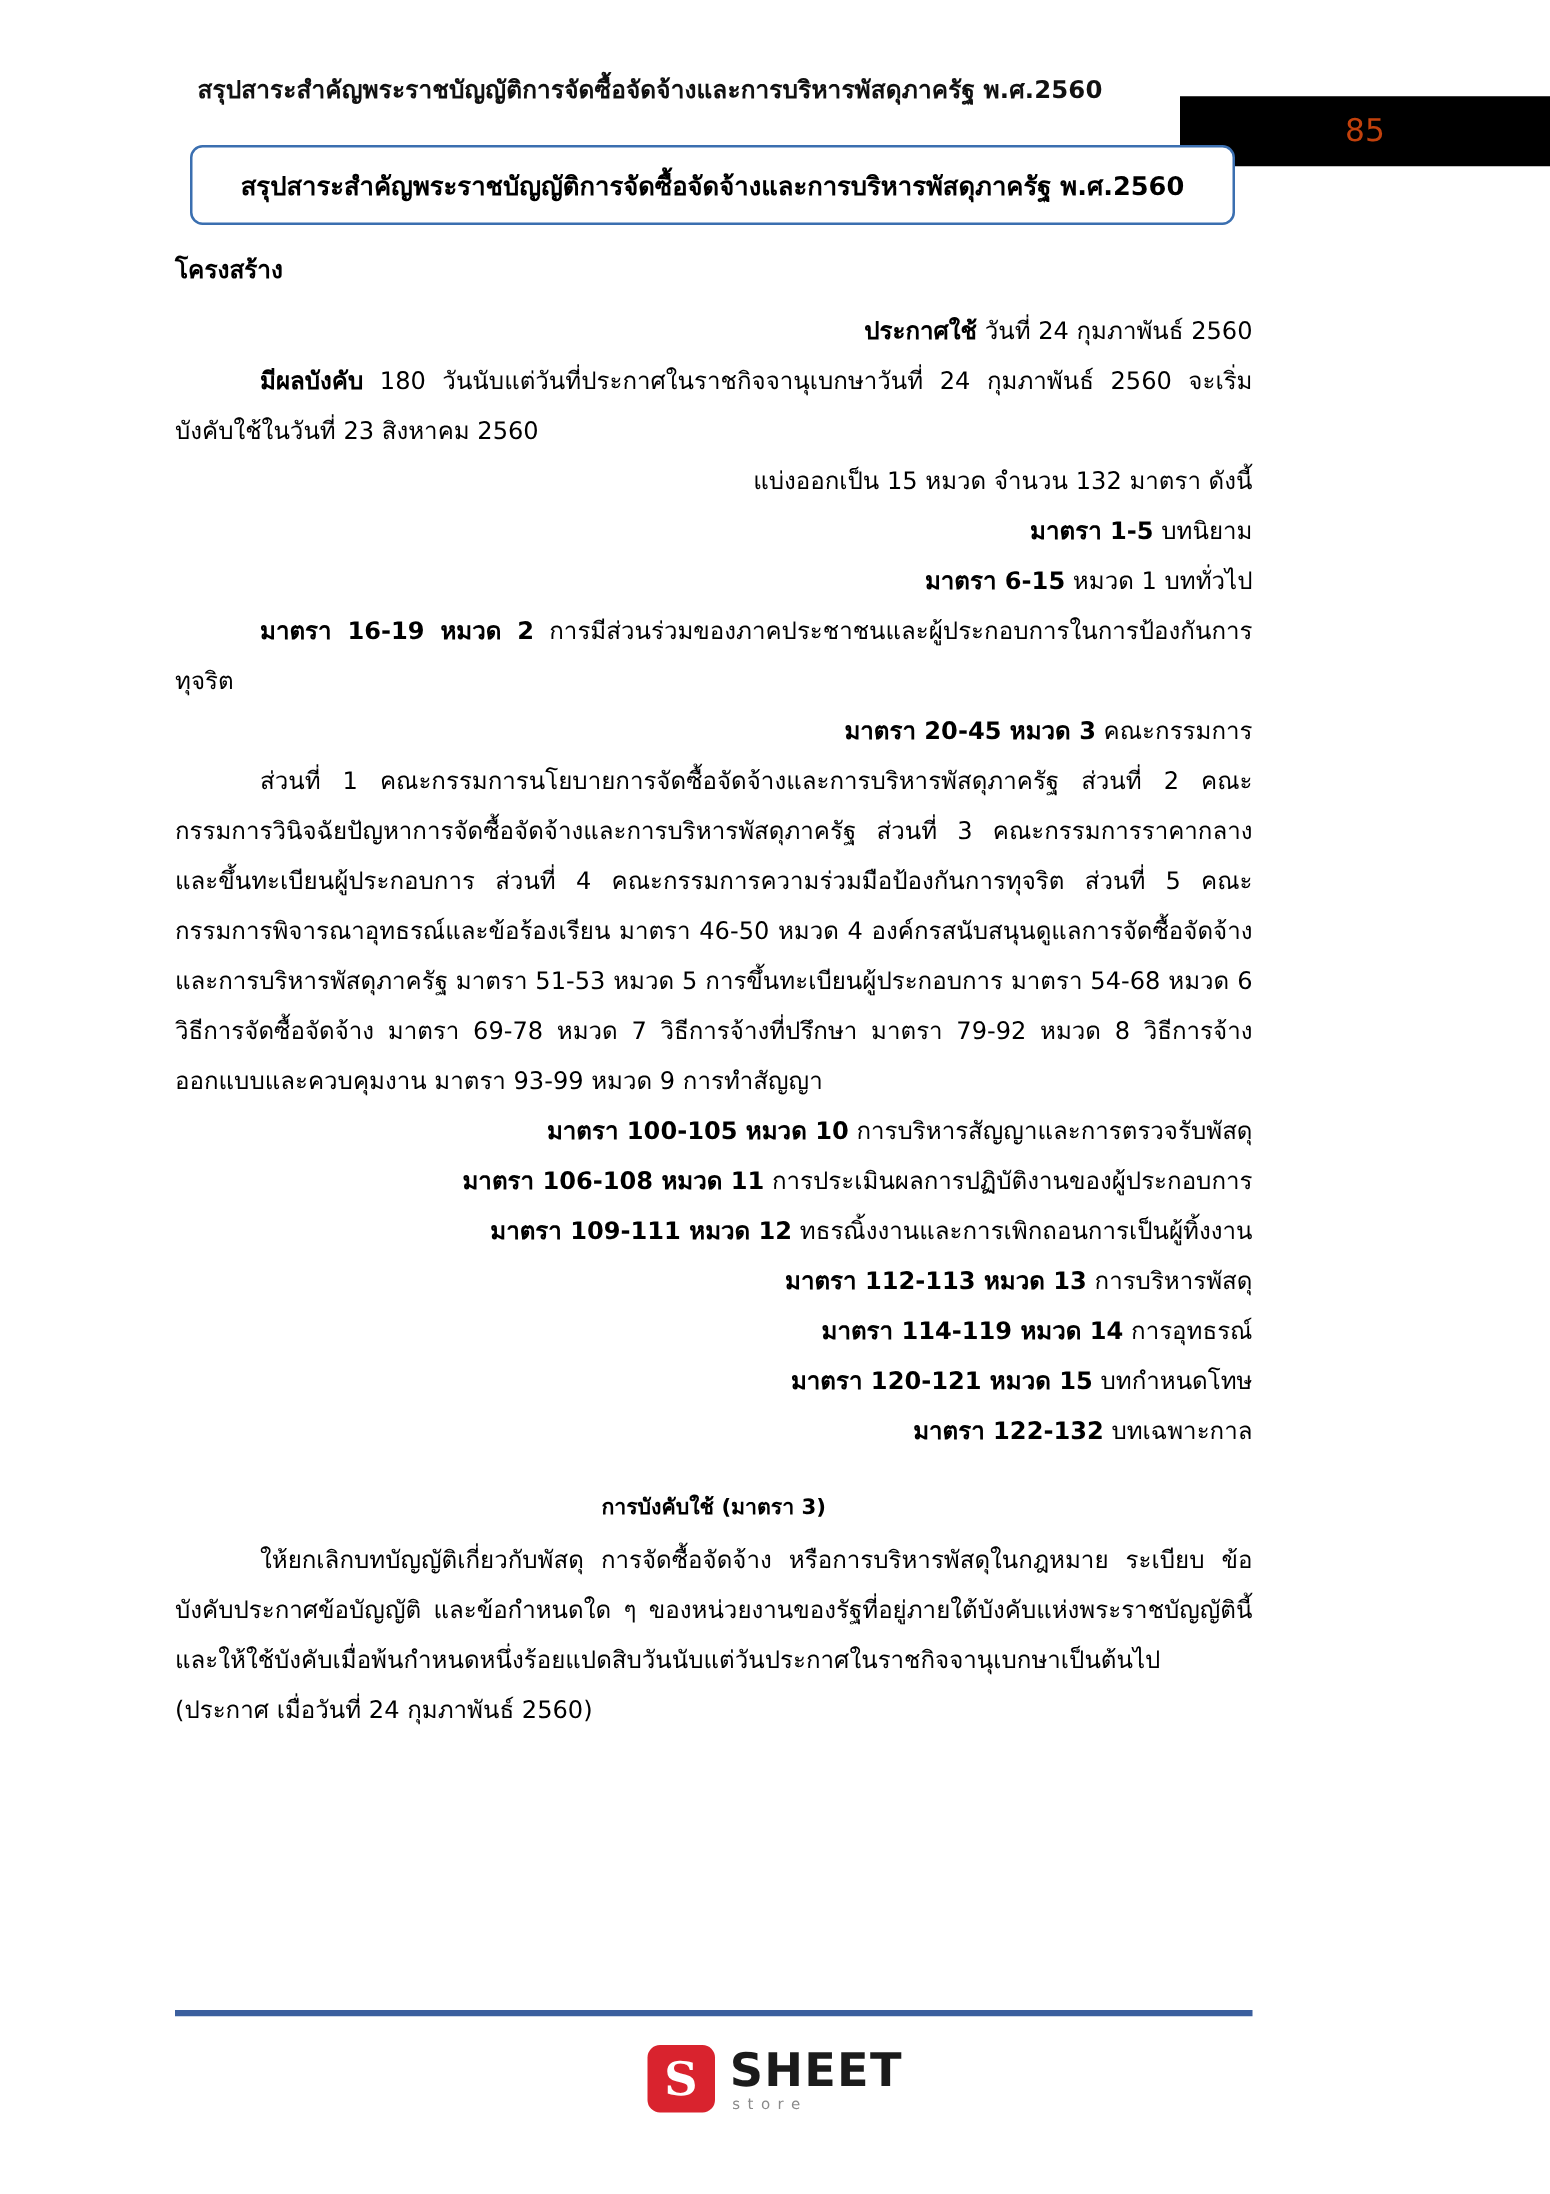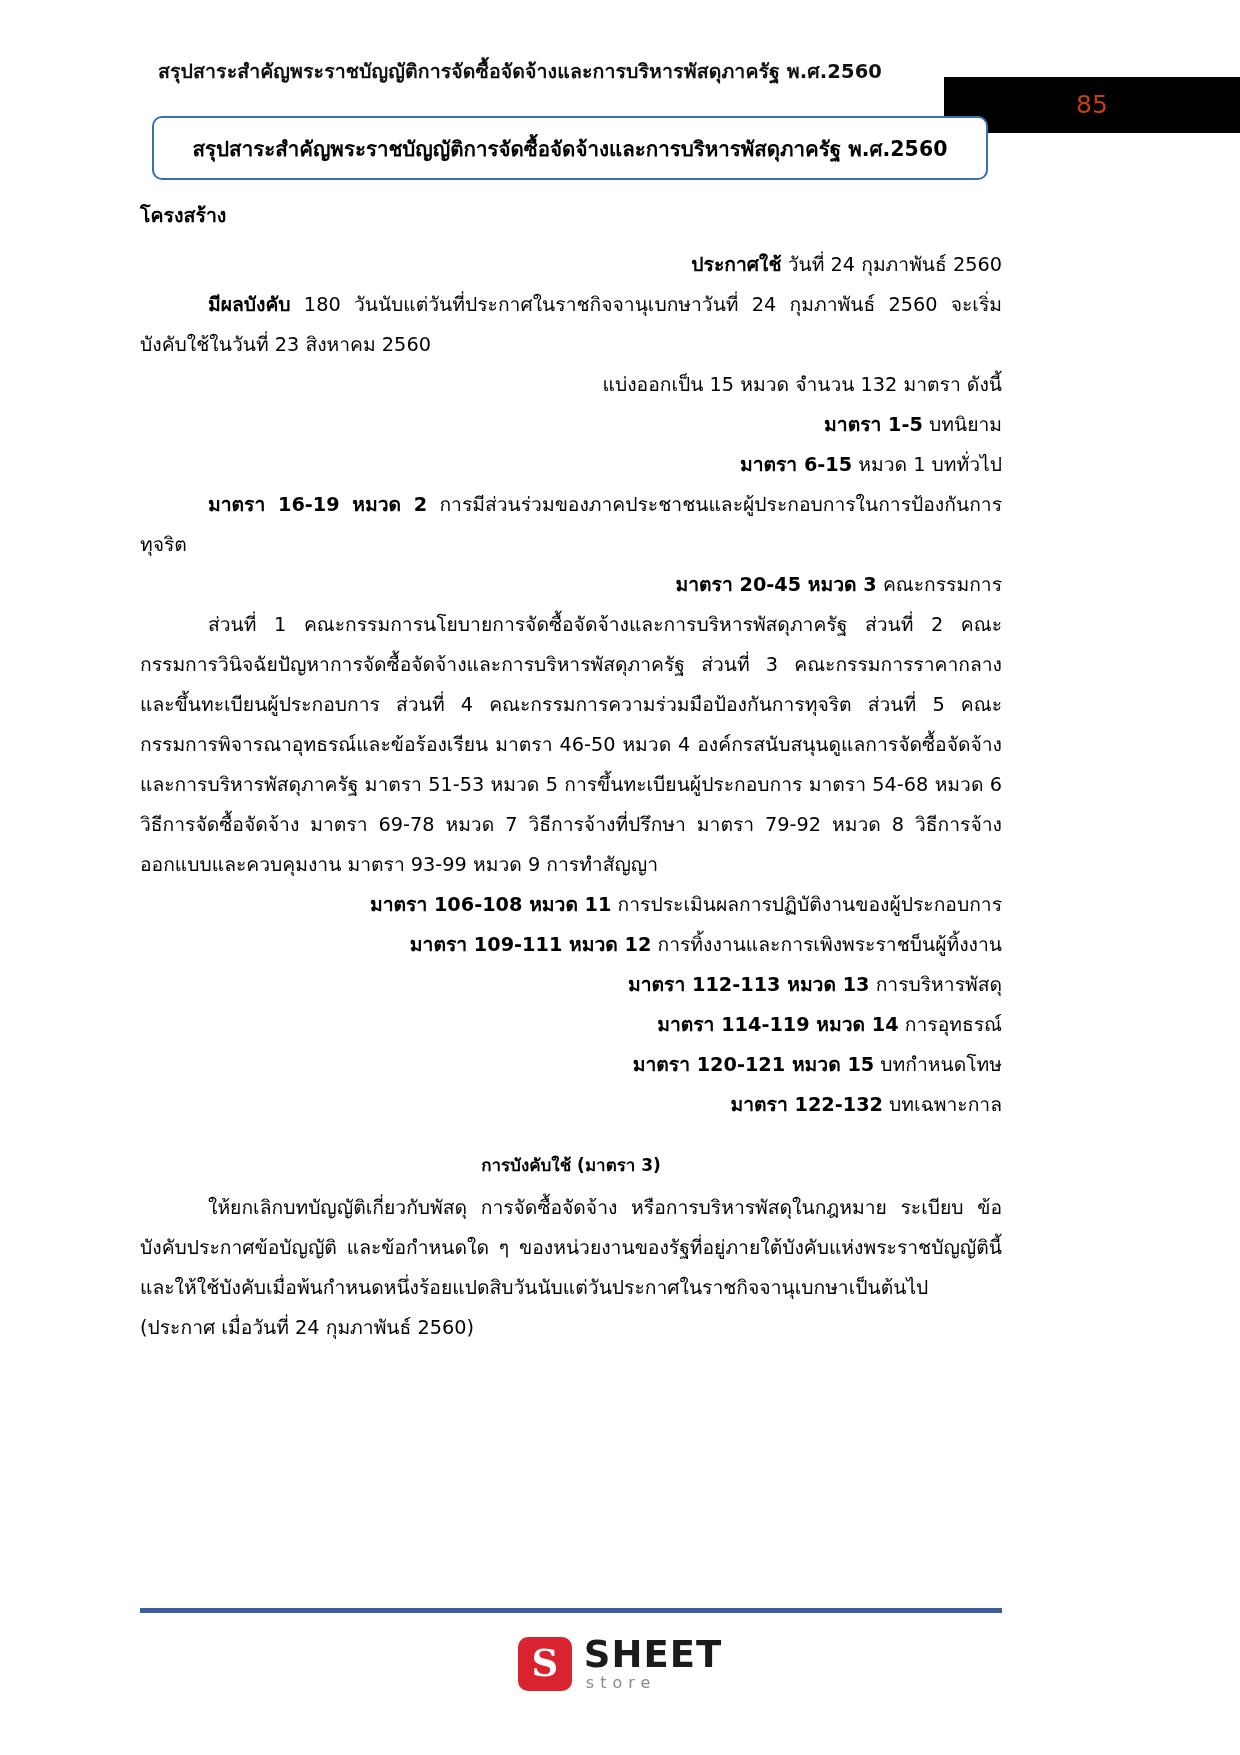--- a/index.html
+++ b/index.html
@@ -161,21 +161,21 @@
     line-height: 1;
   }
   .logo-word {
     font-size: 37px;
     font-weight: bold;
     letter-spacing: 1px;
     color: #1b1b1b;
     font-family: "DejaVu Sans", "Liberation Sans", sans-serif;
   }
   .logo-sub {
-    font-size: 16px;
+    font-size: 12px;
     letter-spacing: 6px;
     color: #8a8a8a;
     margin-top: 2px;
     margin-left: 2px;
   }
 </style>
 </head>
 <body>
 
 <div class="page">
@@ -221,26 +221,30 @@
       <span>การมีส่วนร่วมของภาคประชาชนและผู้ประกอบการในการป้องกันการทุจริต</span>
     </p>
     <p class="line indent">
       <b class="lbl">มาตรา 20-45 หมวด 3</b>
       <span>คณะกรรมการ</span>
     </p>
 
     <p class="line indent just">ส่วนที่ 1 คณะกรรมการนโยบายการจัดซื้อจัดจ้างและการบริหารพัสดุภาครัฐ ส่วนที่ 2 คณะกรรมการวินิจฉัยปัญหาการจัดซื้อจัดจ้างและการบริหารพัสดุภาครัฐ ส่วนที่ 3 คณะกรรมการราคากลางและขึ้นทะเบียนผู้ประกอบการ ส่วนที่ 4 คณะกรรมการความร่วมมือป้องกันการทุจริต ส่วนที่ 5 คณะกรรมการพิจารณาอุทธรณ์และข้อร้องเรียน มาตรา 46-50 หมวด 4 องค์กรสนับสนุนดูแลการจัดซื้อจัดจ้างและการบริหารพัสดุภาครัฐ มาตรา 51-53 หมวด 5 การขึ้นทะเบียนผู้ประกอบการ มาตรา 54-68 หมวด 6 วิธีการจัดซื้อจัดจ้าง มาตรา 69-78 หมวด 7 วิธีการจ้างที่ปรึกษา มาตรา 79-92 หมวด 8 วิธีการจ้างออกแบบและควบคุมงาน มาตรา 93-99 หมวด 9 การทำสัญญา</p>
 
     <p class="line indent">
+      <b class="lbl">มาตรา 100-105 หมวด 10</b>
+      <span>การบริหารสัญญาและการตรวจรับพัสดุ</span>
+    </p>
+    <p class="line indent">
       <b class="lbl">มาตรา 106-108 หมวด 11</b>
       <span>การประเมินผลการปฏิบัติงานของผู้ประกอบการ</span>
     </p>
     <p class="line indent">
       <b class="lbl">มาตรา 109-111 หมวด 12</b>
-      <span>การทิ้งงานและการเพิงพระราชบ็นผู้ทิ้งงาน</span>
+      <span>ทธรณิ้งงานและการเพิกถอนการเป็นผู้ทิ้งงาน</span>
     </p>
     <p class="line indent">
       <b class="lbl">มาตรา 112-113 หมวด 13</b>
       <span>การบริหารพัสดุ</span>
     </p>
     <p class="line indent">
       <b class="lbl">มาตรา 114-119 หมวด 14</b>
       <span>การอุทธรณ์</span>
     </p>
     <p class="line indent">

